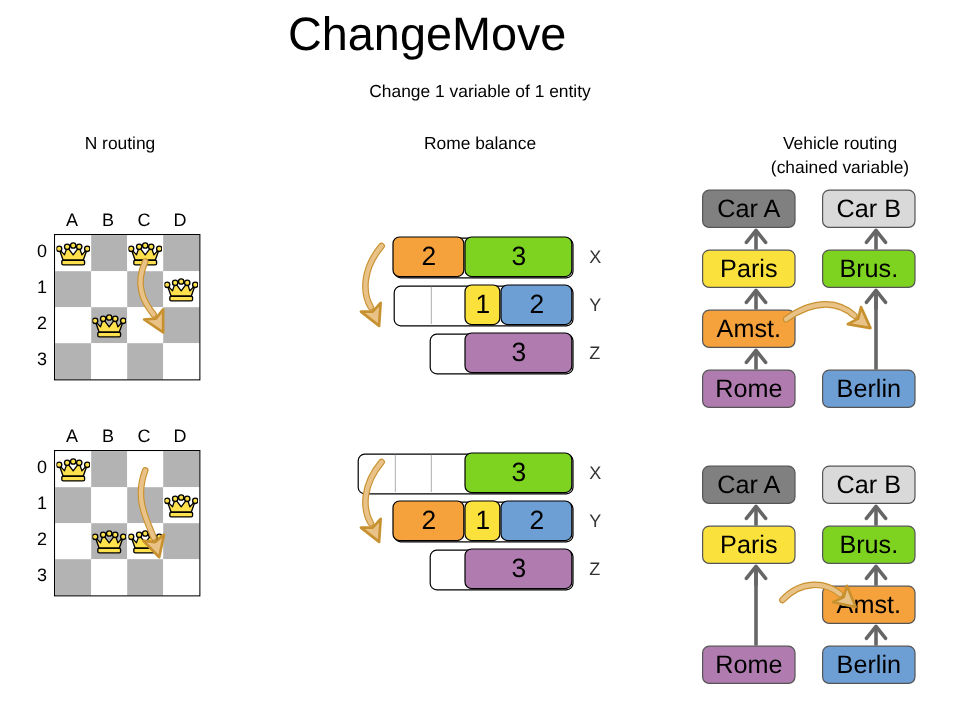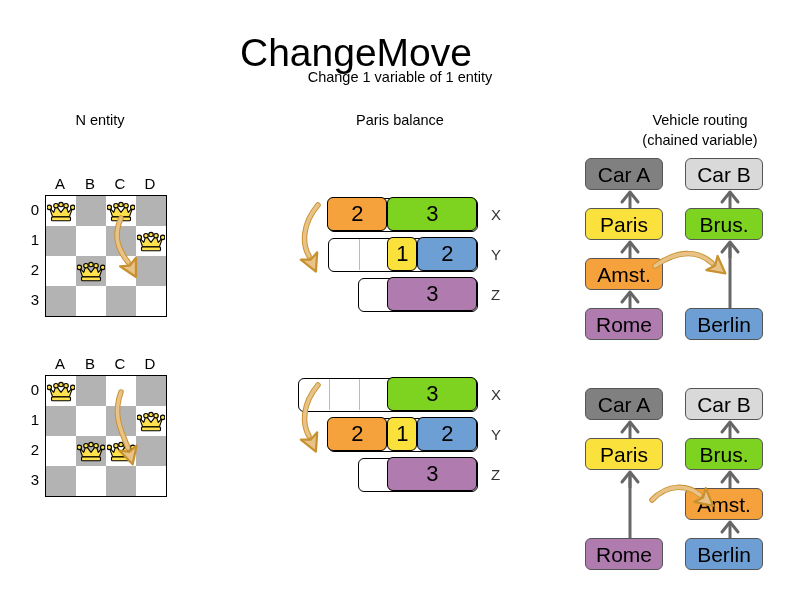--- a/index.html
+++ b/index.html
@@ -4,21 +4,21 @@
 <style>
   html,body{margin:0;padding:0;}
   body{
     width:800px;height:600px;position:relative;background:#ffffff;
     font-family:"Liberation Sans", sans-serif;color:#000;overflow:hidden;
   }
   .abs{position:absolute;}
 
   
   #title{
-    top:30px;left:0;width:712px;text-align:center;
+    top:7px;left:0;width:712px;text-align:center;
     font-size:39px;font-weight:400;line-height:46px;letter-spacing:0px;
   }
   #subtitle{
     top:68px;left:0;width:800px;text-align:center;
     font-size:14.5px;line-height:18px;
   }
   .col-head{
     font-size:14.5px;text-align:center;line-height:20px;
   }
   #head-nqueens{top:110px;left:0px;width:200px;}
@@ -62,22 +62,22 @@
   }
 
   svg.overlay{position:absolute;left:0;top:0;width:800px;height:600px;pointer-events:none;}
 </style>
 </head>
 <body>
 
 <div class="abs" id="title">ChangeMove</div>
 <div class="abs" id="subtitle">Change 1 variable of 1 entity</div>
 
-<div class="abs col-head" id="head-nqueens">N entity</div>
-<div class="abs col-head" id="head-cloud">Paris balance</div>
+<div class="abs col-head" id="head-nqueens">N routing</div>
+<div class="abs col-head" id="head-cloud">Rome balance</div>
 <div class="abs col-head" id="head-vrp">
   <div>Vehicle routing</div>
   <div>(chained variable)</div>
 </div>
 
 <div id="nqueens-before">
     <div class="abs file-lab" style="left: 45px; top: 176px; width: 30px;">A</div>
     <div class="abs file-lab" style="left: 75px; top: 176px; width: 30px;">B</div>
     <div class="abs file-lab" style="left: 105px; top: 176px; width: 30px;">C</div>
     <div class="abs file-lab" style="left: 135px; top: 176px; width: 30px;">D</div>

